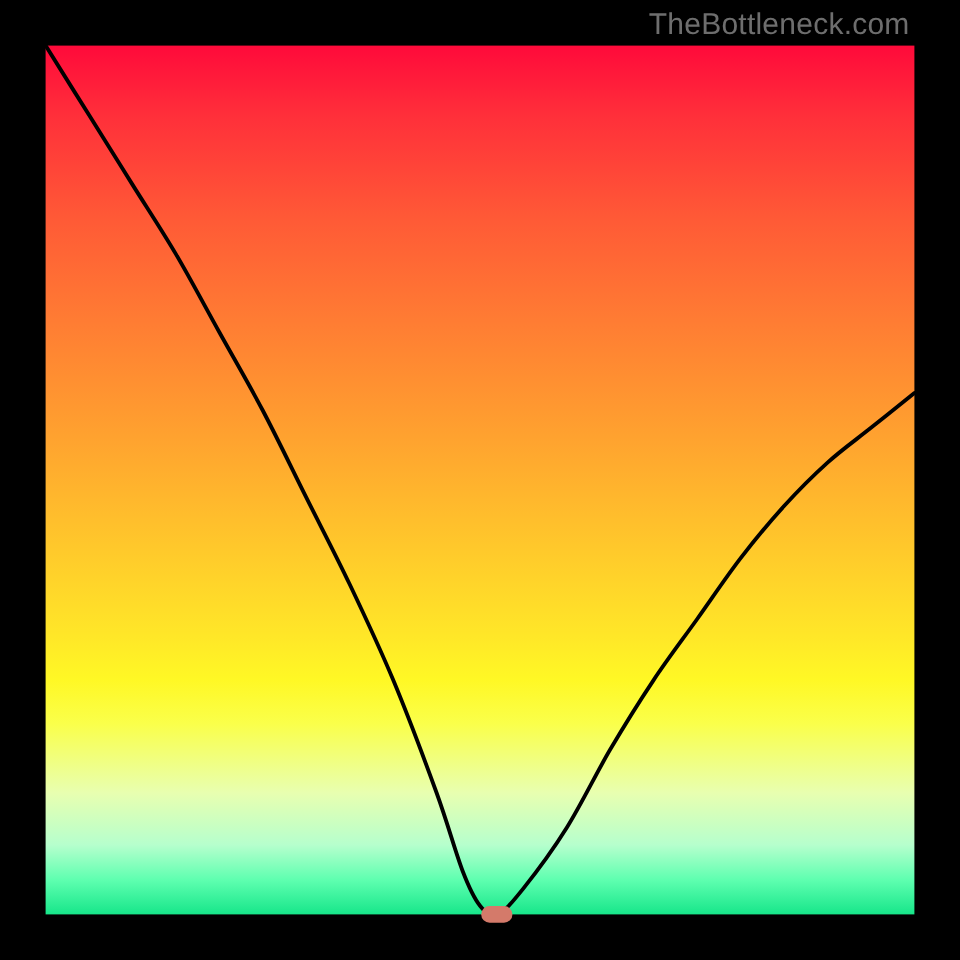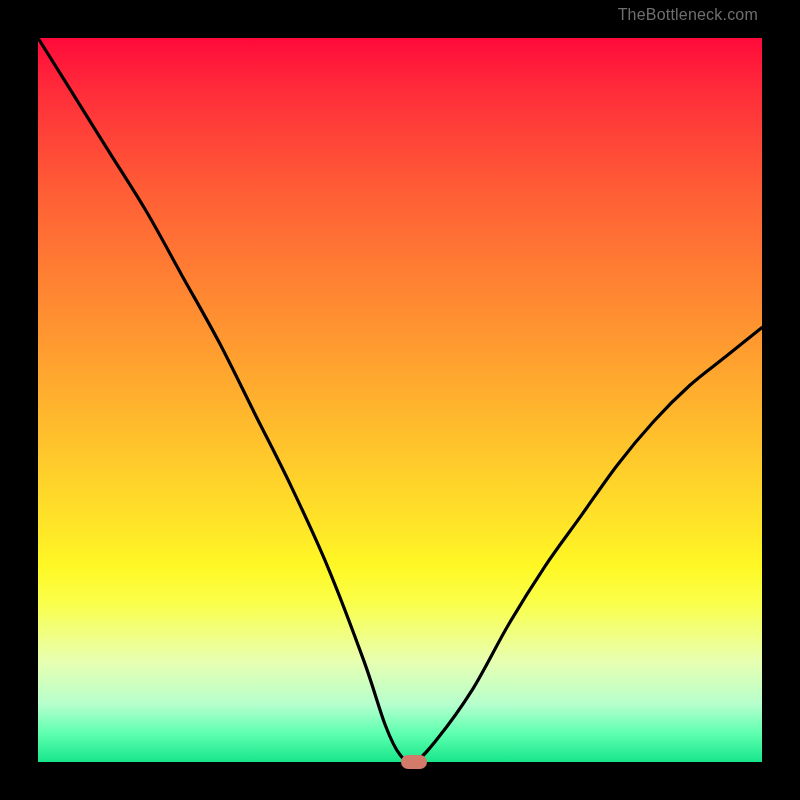--- a/index.html
+++ b/index.html
@@ -39,21 +39,21 @@
       #b6ffcd 92%,
       #5fffb0 96%,
       #17e68a 100%
     );
   }
   .watermark {
     position: absolute;
     top: 6px;
     right: 42px;
     color: #6e6e6e;
-    font-size: 16px;
+    font-size: 25px;
     font-weight: 500;
     letter-spacing: 0.2px;
   }
   svg.curve {
     position: absolute;
     left: 0;
     top: 0;
     width: 724px;
     height: 724px;
     overflow: visible;

